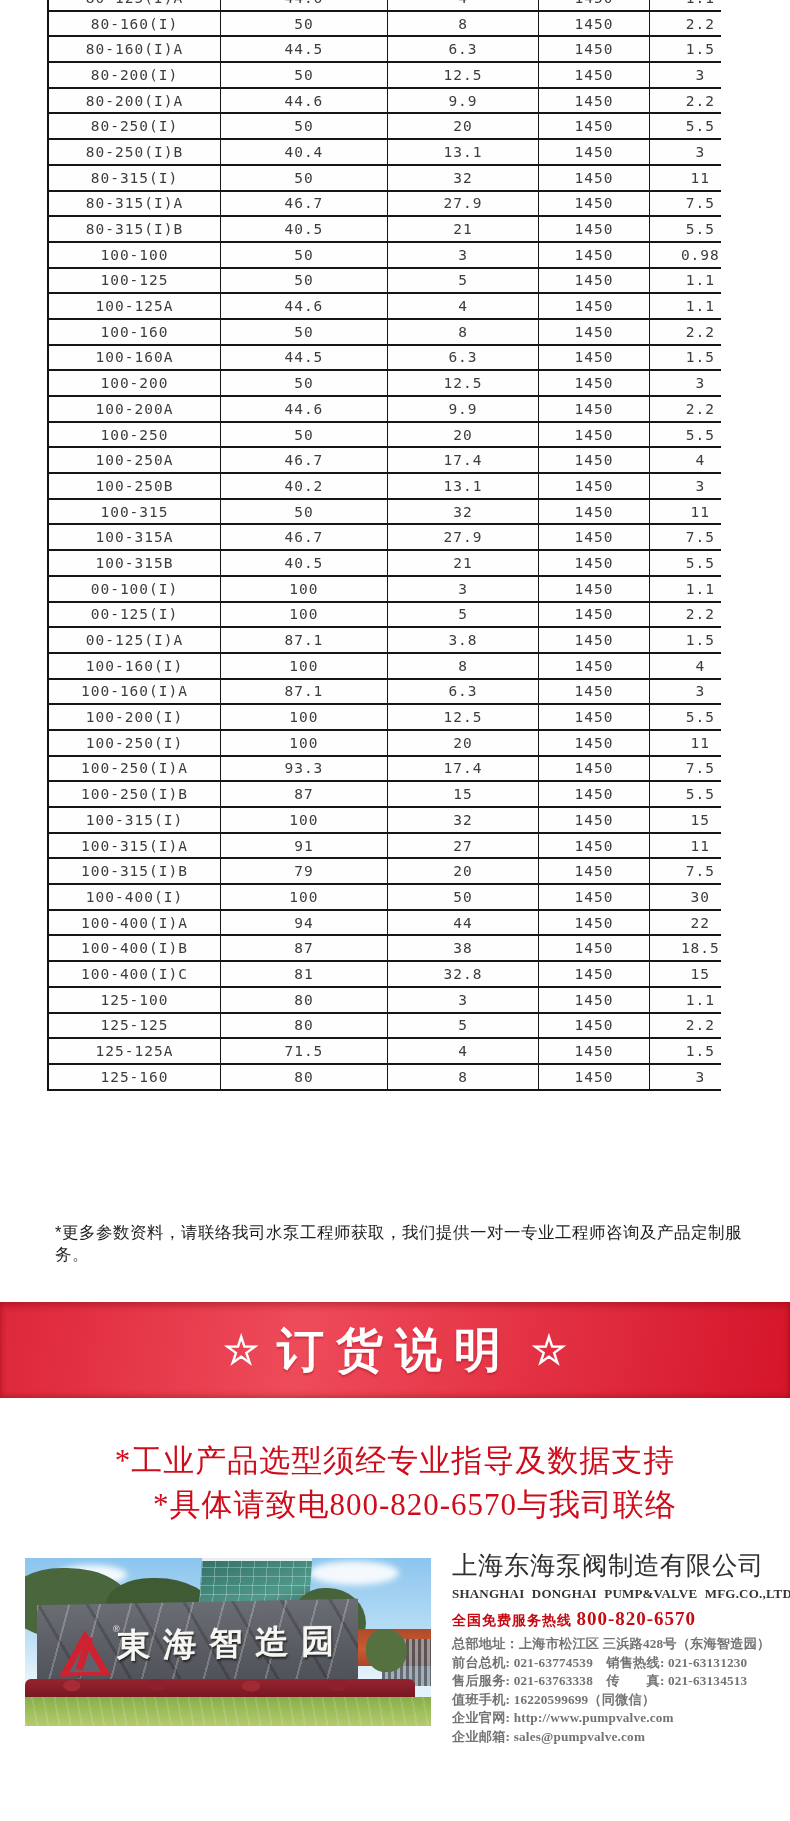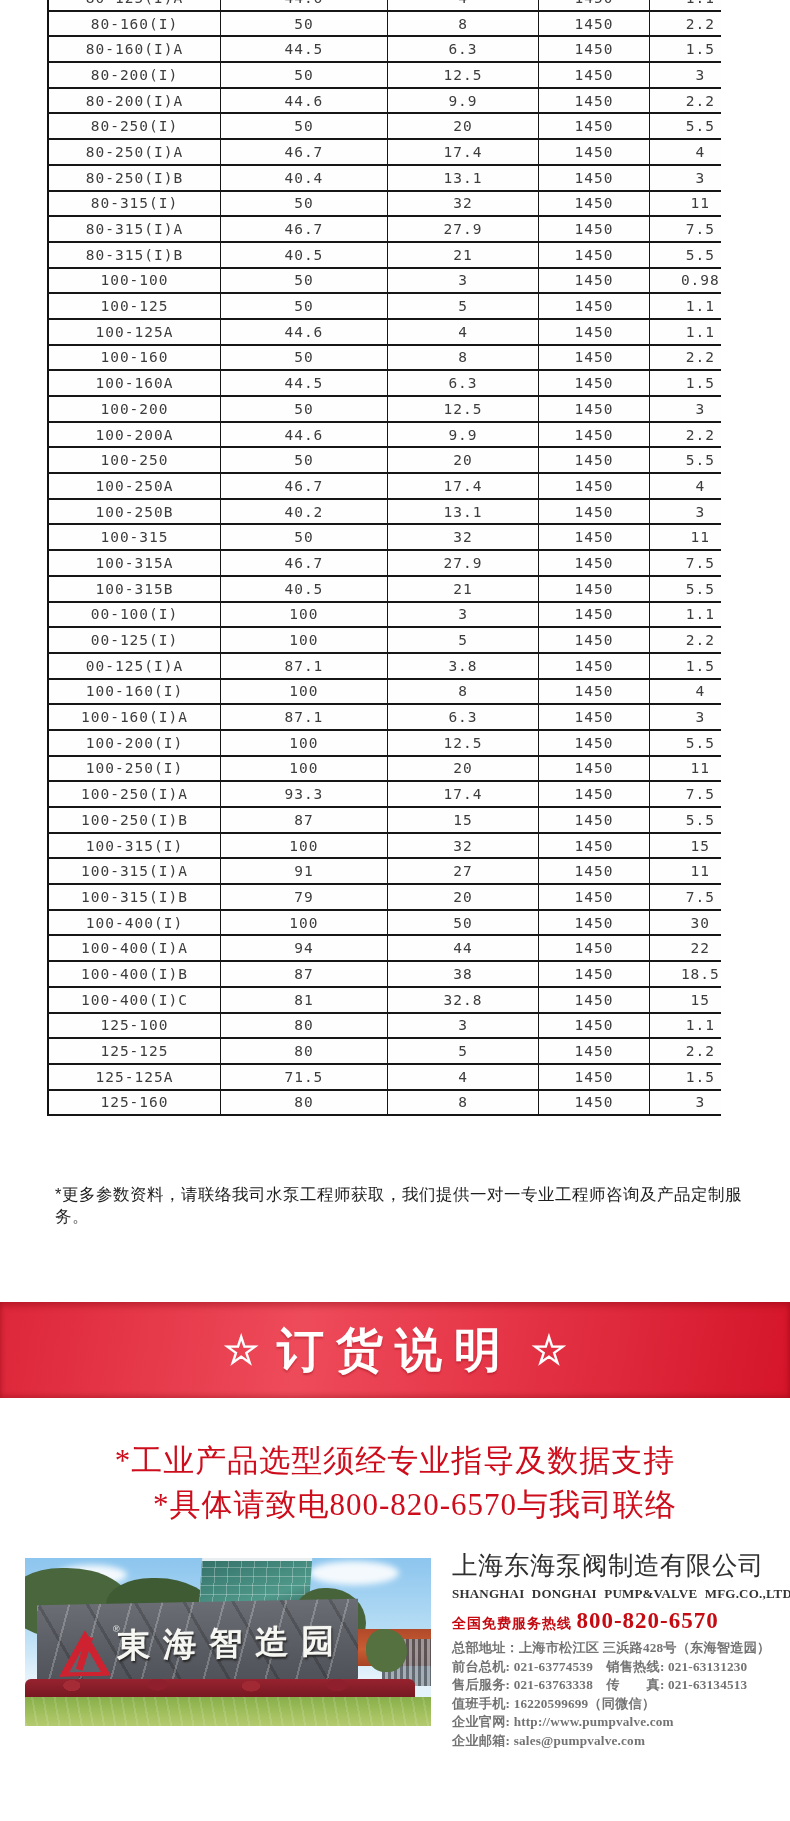--- a/index.html
+++ b/index.html
@@ -23,21 +23,21 @@
   table.spec td {
     height:25.7px; border:1px solid #161616; border-bottom-width:2px;
     text-align:center; vertical-align:middle;
     font-size:14.5px; color:#3d3d3d; letter-spacing:1px;
     background:#fefefe;
   }
   table.spec { border:2px solid #111; }
 
   
   #note {
-    position:absolute; left:55px; top:1184px; width:700px;
+    position:absolute; left:55px; top:1222px; width:700px;
     font-size:16.5px; color:#1e1e1e; letter-spacing:0.5px; font-weight:500;
   }
 
   
   #banner {
     position:absolute; left:0; top:1302px; width:790px; height:96px;
     background:linear-gradient(100deg,#dd2639 0%, #ee4b5a 38%, #e83c4d 55%, #d5152a 100%);
     box-shadow:inset 0 4px 6px rgba(120,0,10,0.35), inset 0 -3px 5px rgba(120,0,10,0.25);
     display:flex; align-items:center; justify-content:center;
   }
@@ -137,21 +137,21 @@
   #company-name-cn {
     font-size:25.5px; font-weight:400; color:#2e2e2e; letter-spacing:0.5px;
     font-family:"Liberation Sans", sans-serif; white-space:nowrap;
   }
   #company-name-en {
     margin-top:3px; font-family:"Liberation Serif", serif; font-weight:700;
     font-size:13px; color:#343434; letter-spacing:0.2px; word-spacing:4px; white-space:nowrap;
   }
   #hotline { margin-top:6px; white-space:nowrap; color:#c50a12; font-weight:900; }
   #hotline .hl-label { font-size:14px; letter-spacing:1px; }
-  #hotline .hl-number { font-size:23px; font-family:"Liberation Serif", serif; letter-spacing:1px; }
+  #hotline .hl-number { font-size:19px; font-family:"Liberation Serif", serif; letter-spacing:1px; }
   #contact-list { margin-top:5px; }
   .contact-line {
     font-family:"Liberation Serif", serif; font-weight:700;
     font-size:13.2px; color:#737373; line-height:18.6px;
     letter-spacing:0.2px; white-space:nowrap;
   }
 </style>
 </head>
 <body>
 
@@ -201,27 +201,20 @@
             <td>9.9</td>
             <td>1450</td>
             <td>2.2</td>
           </tr>
           <tr>
             <td>80-250(I)</td>
             <td>50</td>
             <td>20</td>
             <td>1450</td>
             <td>5.5</td>
-          </tr>
-          <tr>
-            <td>80-250(I)A</td>
-            <td>46.7</td>
-            <td>17.4</td>
-            <td>1450</td>
-            <td>4</td>
           </tr>
           <tr>
             <td>80-250(I)B</td>
             <td>40.4</td>
             <td>13.1</td>
             <td>1450</td>
             <td>3</td>
           </tr>
           <tr>
             <td>80-315(I)</td>

